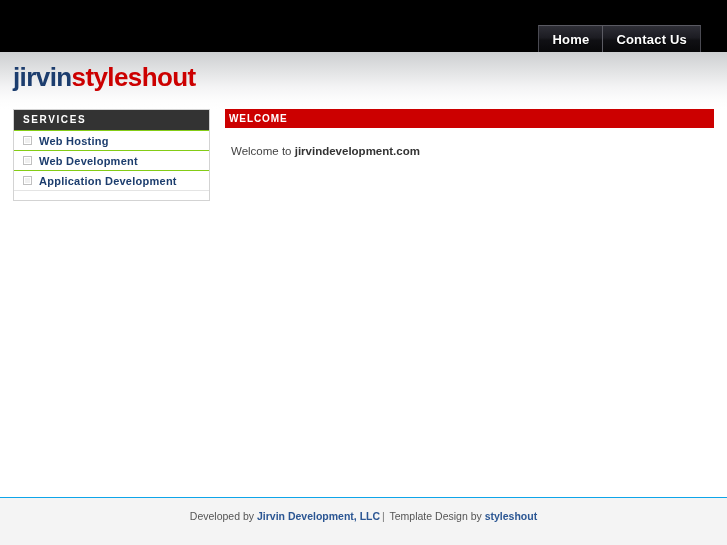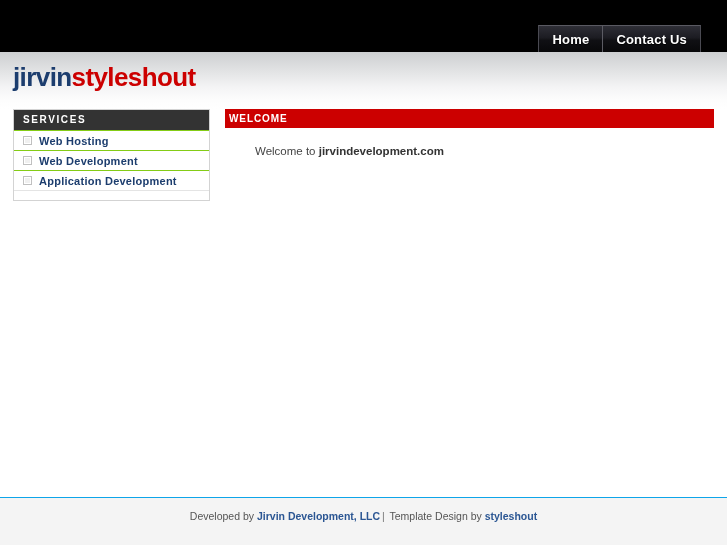--- a/index.html
+++ b/index.html
@@ -160,21 +160,20 @@
     color: #ffffff;
     font-family: "Liberation Sans", sans-serif;
     font-size: 10px;
     font-weight: bold;
     letter-spacing: 0.9px;
     padding-left: 4px;
     box-sizing: border-box;
   }
   #main-body {
     padding: 15px 0 0 6px;
-    margin-left: 24px;
   }
   #welcome-text {
     color: #444444;
     font-family: "Liberation Sans", sans-serif;
     font-size: 11.5px;
     line-height: 16px;
   }
   #welcome-text b { color: #333333; }
 
   

